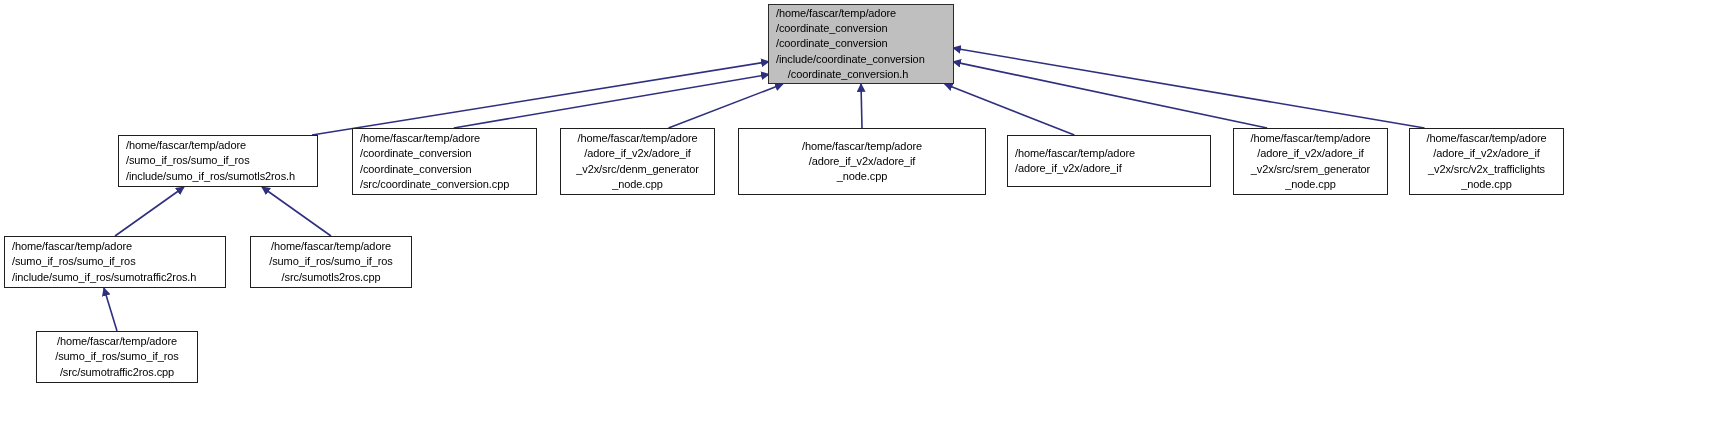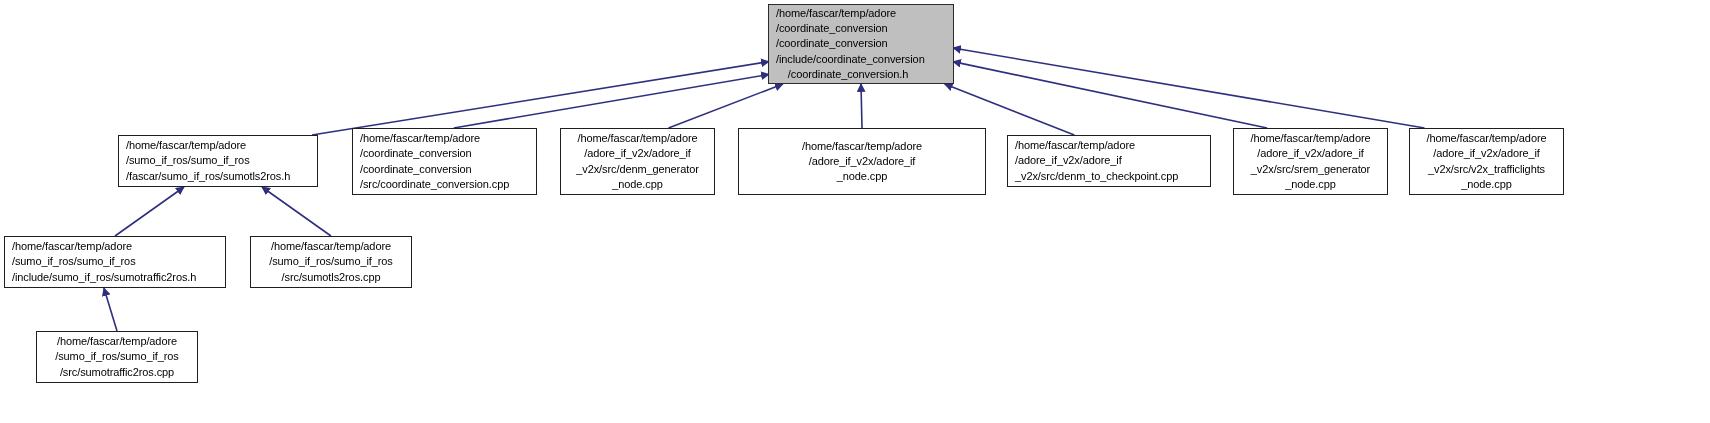--- a/index.html
+++ b/index.html
@@ -64,23 +64,23 @@
       <line x1="668.5" y1="128" x2="782.88" y2="84" stroke="#2f2f7f" stroke-width="1.6" marker-end="url(#arrow)"></line>
       <line x1="862" y1="128" x2="861" y2="84" stroke="#2f2f7f" stroke-width="1.6" marker-end="url(#arrow)"></line>
       <line x1="1074.32" y1="135" x2="944.7" y2="84" stroke="#2f2f7f" stroke-width="1.6" marker-end="url(#arrow)"></line>
       <line x1="1267.1" y1="128" x2="953" y2="61.599999999999994" stroke="#2f2f7f" stroke-width="1.6" marker-end="url(#arrow)"></line>
       <line x1="1424.5" y1="128" x2="953" y2="48" stroke="#2f2f7f" stroke-width="1.6" marker-end="url(#arrow)"></line>
       <line x1="115" y1="236" x2="184" y2="187" stroke="#2f2f7f" stroke-width="1.6" marker-end="url(#arrow)"></line>
       <line x1="331" y1="236" x2="262" y2="187" stroke="#2f2f7f" stroke-width="1.6" marker-end="url(#arrow)"></line>
       <line x1="117" y1="331" x2="103.9" y2="288" stroke="#2f2f7f" stroke-width="1.6" marker-end="url(#arrow)"></line>
     </svg>
 <div class="node left root" style="left: 768px; top: 4px; width: 186px; height: 80px;"><span class="line">/home/fascar/temp/adore</span><span class="line">/coordinate_conversion</span><span class="line">/coordinate_conversion</span><span class="line">/include/coordinate_conversion</span><span class="line">    /coordinate_conversion.h</span></div>
-    <div class="node left" style="left: 118px; top: 135px; width: 200px; height: 52px;"><span class="line">/home/fascar/temp/adore</span><span class="line">/sumo_if_ros/sumo_if_ros</span><span class="line">/fascar/sumo_if_ros/sumotls2ros.h</span></div>
+    <div class="node left" style="left: 118px; top: 135px; width: 200px; height: 52px;"><span class="line">/home/fascar/temp/adore</span><span class="line">/sumo_if_ros/sumo_if_ros</span><span class="line">/include/sumo_if_ros/sumotls2ros.h</span></div>
     <div class="node left" style="left: 352px; top: 128px; width: 185px; height: 67px;"><span class="line">/home/fascar/temp/adore</span><span class="line">/coordinate_conversion</span><span class="line">/coordinate_conversion</span><span class="line">/src/coordinate_conversion.cpp</span></div>
     <div class="node center" style="left: 560px; top: 128px; width: 155px; height: 67px;"><span class="line">/home/fascar/temp/adore</span><span class="line">/adore_if_v2x/adore_if</span><span class="line">_v2x/src/denm_generator</span><span class="line">_node.cpp</span></div>
     <div class="node center" style="left: 738px; top: 128px; width: 248px; height: 67px;"><span class="line">/home/fascar/temp/adore</span><span class="line">/adore_if_v2x/adore_if</span><span class="line">_node.cpp</span></div>
-    <div class="node left" style="left: 1007px; top: 135px; width: 204px; height: 52px;"><span class="line">/home/fascar/temp/adore</span><span class="line">/adore_if_v2x/adore_if</span><span class="line">_v2x/src/denm_to_checkpoint.cpp</span></div>
+    <div class="node left" style="left: 1007px; top: 135px; width: 204px; height: 52px;"><span class="line">/home/fascar/temp/adore</span><span class="line">/adore_if_v2x/adore_if</span></div>
     <div class="node center" style="left: 1233px; top: 128px; width: 155px; height: 67px;"><span class="line">/home/fascar/temp/adore</span><span class="line">/adore_if_v2x/adore_if</span><span class="line">_v2x/src/srem_generator</span><span class="line">_node.cpp</span></div>
     <div class="node center" style="left: 1409px; top: 128px; width: 155px; height: 67px;"><span class="line">/home/fascar/temp/adore</span><span class="line">/adore_if_v2x/adore_if</span><span class="line">_v2x/src/v2x_trafficlights</span><span class="line">_node.cpp</span></div>
     <div class="node left" style="left: 4px; top: 236px; width: 222px; height: 52px;"><span class="line">/home/fascar/temp/adore</span><span class="line">/sumo_if_ros/sumo_if_ros</span><span class="line">/include/sumo_if_ros/sumotraffic2ros.h</span></div>
     <div class="node center" style="left: 250px; top: 236px; width: 162px; height: 52px;"><span class="line">/home/fascar/temp/adore</span><span class="line">/sumo_if_ros/sumo_if_ros</span><span class="line">/src/sumotls2ros.cpp</span></div>
     <div class="node center" style="left: 36px; top: 331px; width: 162px; height: 52px;"><span class="line">/home/fascar/temp/adore</span><span class="line">/sumo_if_ros/sumo_if_ros</span><span class="line">/src/sumotraffic2ros.cpp</span></div>
   </div>
 
 </body></html>

